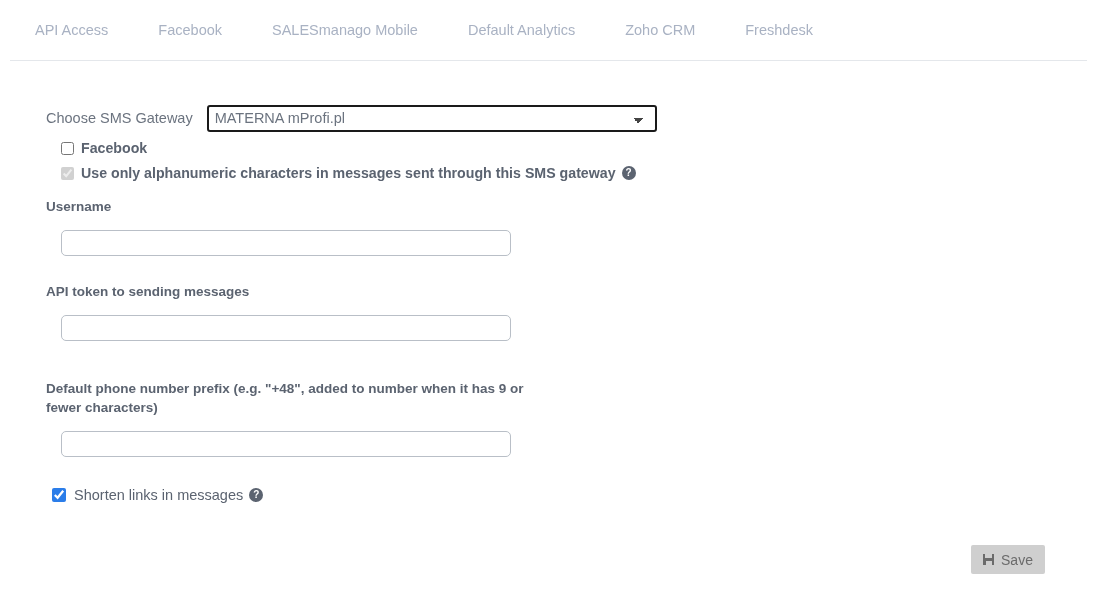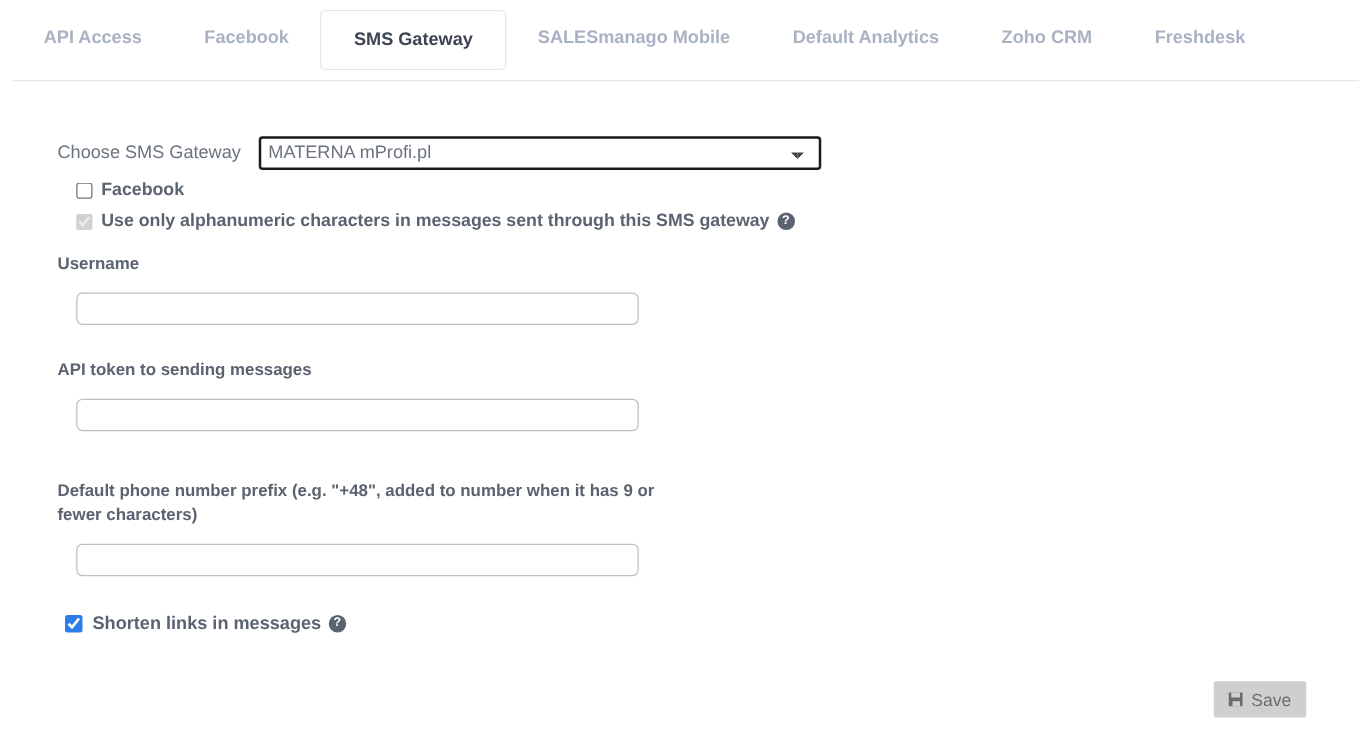--- a/index.html
+++ b/index.html
@@ -18,21 +18,20 @@
     position: relative;
   }
 
   
   .tab-bar {
     padding: 0 10px;
     display: flex;
     flex-wrap: wrap;
     align-items: flex-start;
     padding-top: 8px;
-    font-weight: bold;
   }
   .tab {
     font-size: 14.5px;
     color: #a9b2c3;
     padding: 12px 24px;
     line-height: 18px;
     white-space: nowrap;
     border: 1px solid transparent;
     border-radius: 4px;
     background: transparent;
@@ -163,21 +162,21 @@
     margin-left: 6px;
   }
   .shorten-row input[type="checkbox"] {
     width: 14px;
     height: 14px;
     margin: 0 8px 0 0;
     accent-color: #2b7de9;
   }
   .shorten-row .check-label {
     font-size: 14.5px;
-    font-weight: bold;
+    font-weight: normal;
     color: #5b6370;
   }
 
   
   .save-button {
     position: absolute;
     left: 971px;
     top: 545px;
     width: 74px;
     height: 29px;
@@ -215,21 +214,20 @@
     width: 6px; height: 4px;
     background: #cfcfcf;
   }
 </style>
 </head>
 <body>
 
 <div class="tab-bar">
   <div class="tab">API Access</div>
   <div class="tab">Facebook</div>
-  <div class="tab active">SMS Gateway</div>
   <div class="tab">SALESmanago Mobile</div>
   <div class="tab">Default Analytics</div>
   <div class="tab">Zoho CRM</div>
   <div class="tab">Freshdesk</div>
 </div>
 <div class="tab-separator"></div>
 
 <div class="form-area">
 
   <div class="row-inline">

